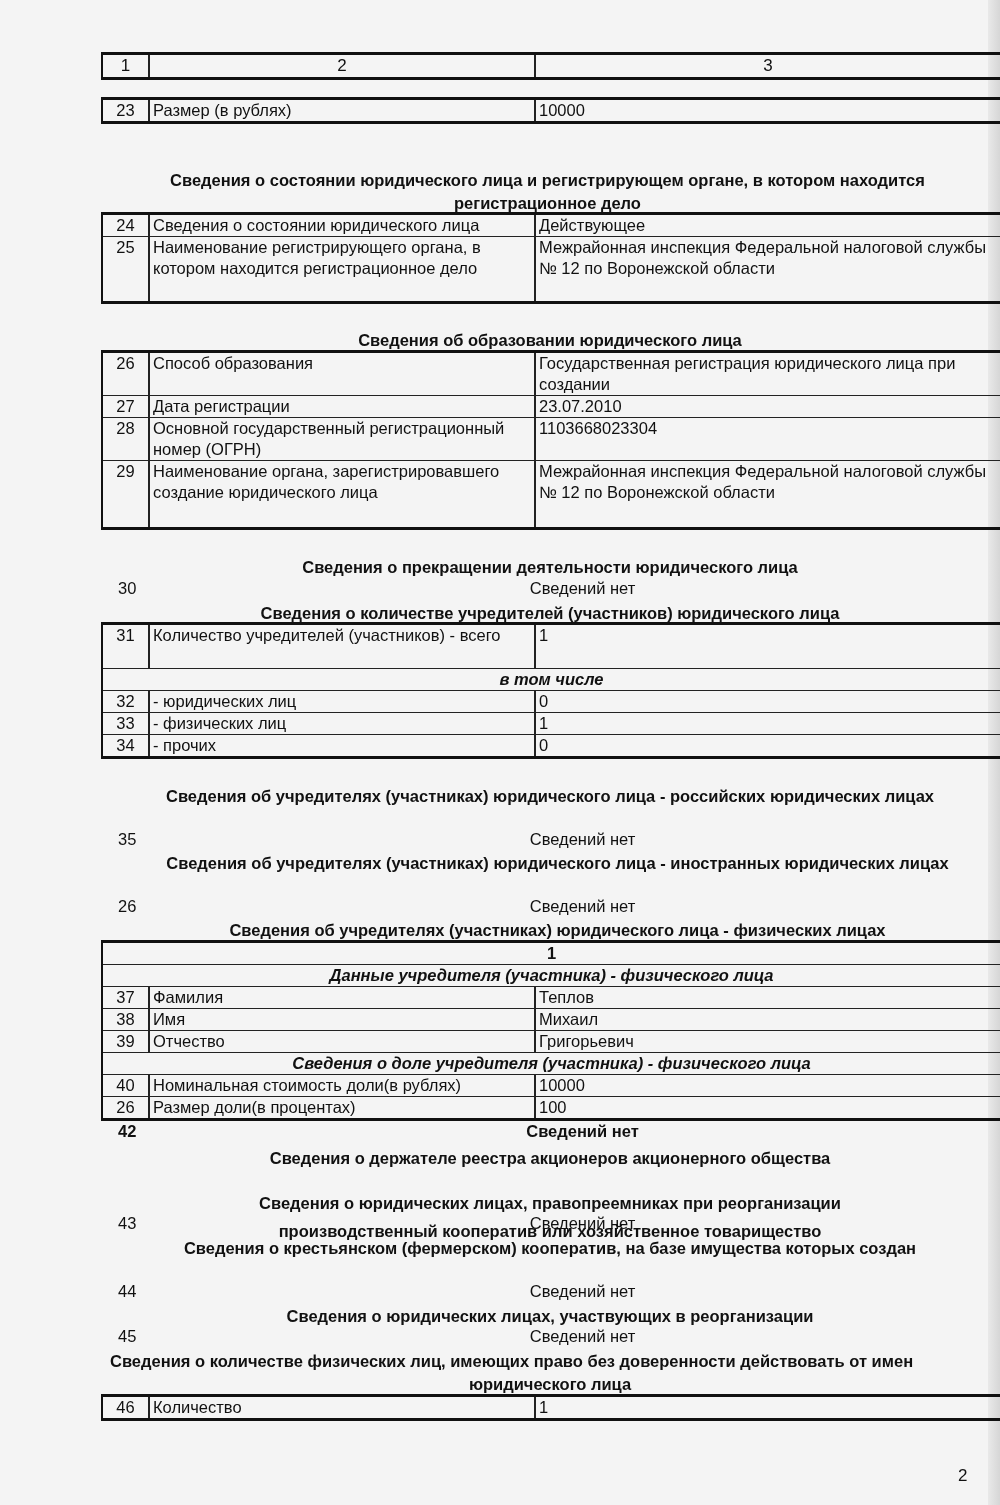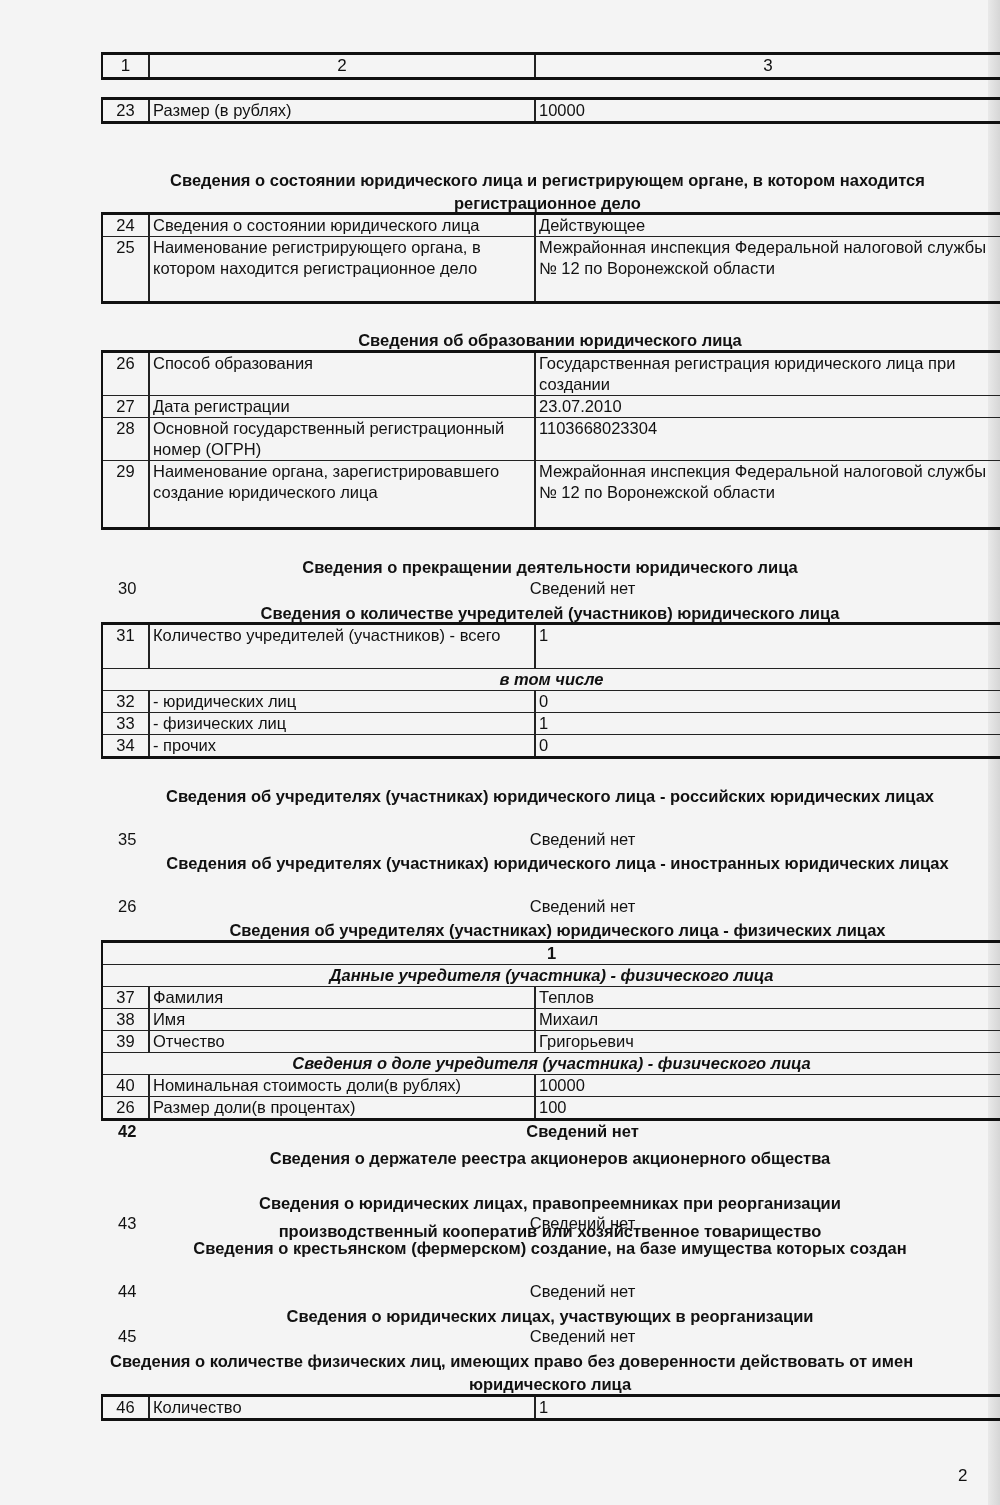--- a/index.html
+++ b/index.html
@@ -207,21 +207,21 @@
   <span class="n">42</span>
   <span class="t">Сведений нет</span>
 </div>
 
 <div class="sect-title" style="top:1192px;">Сведения о юридических лицах, правопреемниках при реорганизации</div>
 <div class="none-row" style="top:1214px;">
   <span class="n">43</span>
   <span class="t">Сведений нет</span>
 </div>
 
-<div class="sect-title" style="top:1237px;">Сведения о крестьянском (фермерском) создание, на базе имущества которых создан</div>
+<div class="sect-title" style="top:1237px;">Сведения о крестьянском (фермерском) кооператив, на базе имущества которых создан</div>
 <div class="sect-title" style="top:1220px;">производственный кооператив или хозяйственное товарищество</div>
 <div class="none-row" style="top:1282px;">
   <span class="n">44</span>
   <span class="t">Сведений нет</span>
 </div>
 
 <div class="sect-title" style="top:1305px;">Сведения о юридических лицах, участвующих в реорганизации</div>
 <div class="none-row" style="top:1327px;">
   <span class="n">45</span>
   <span class="t">Сведений нет</span>

